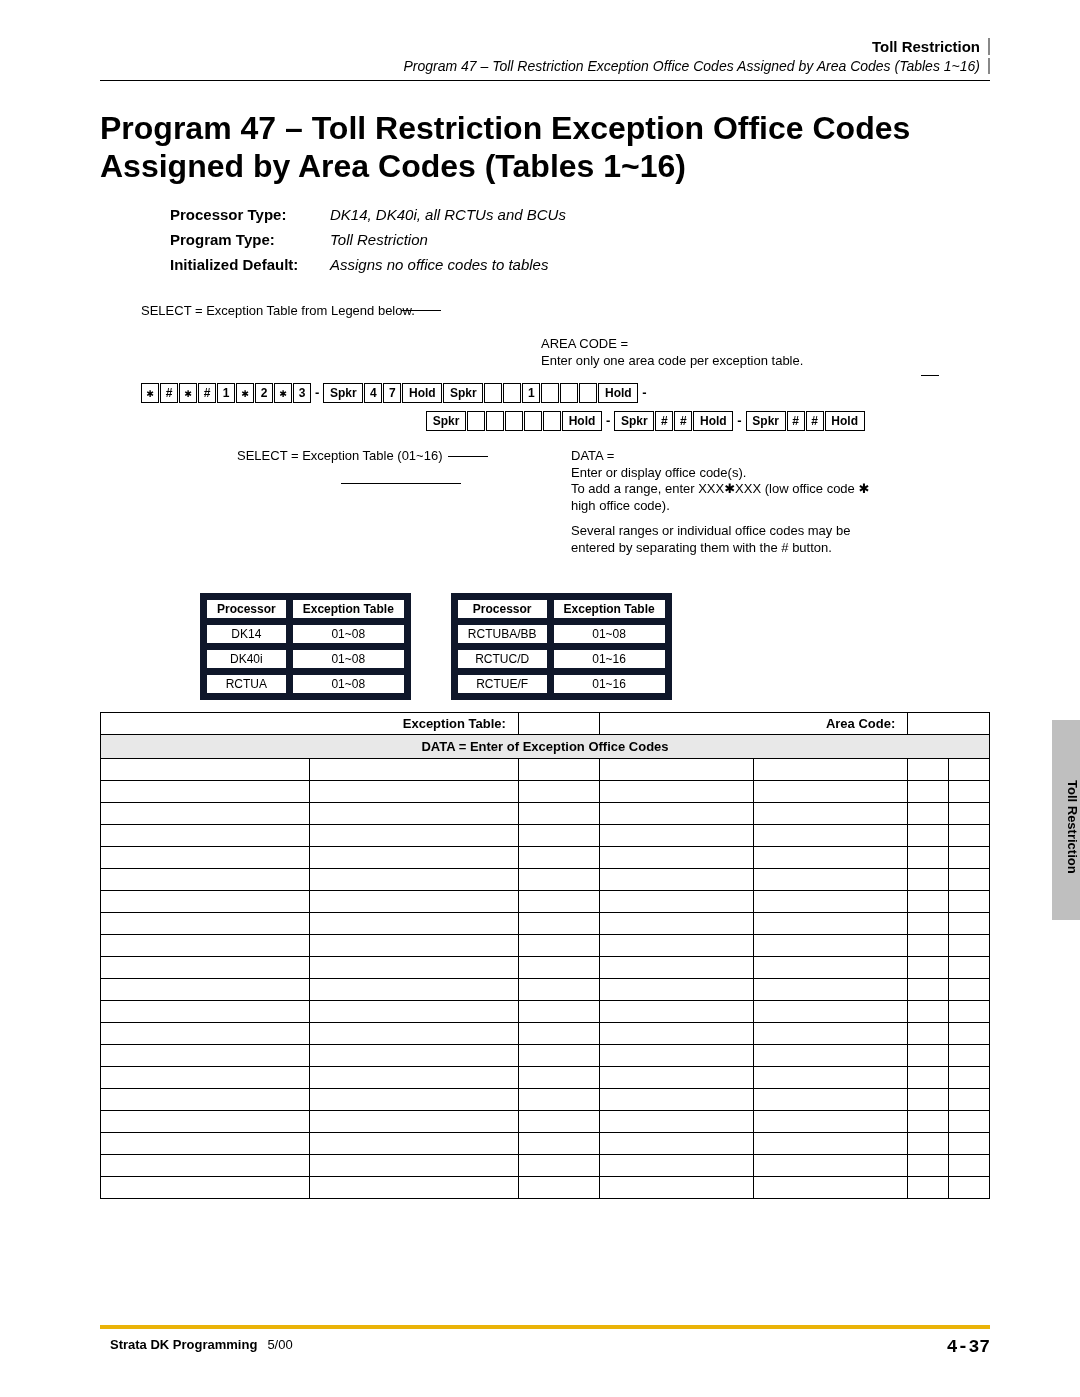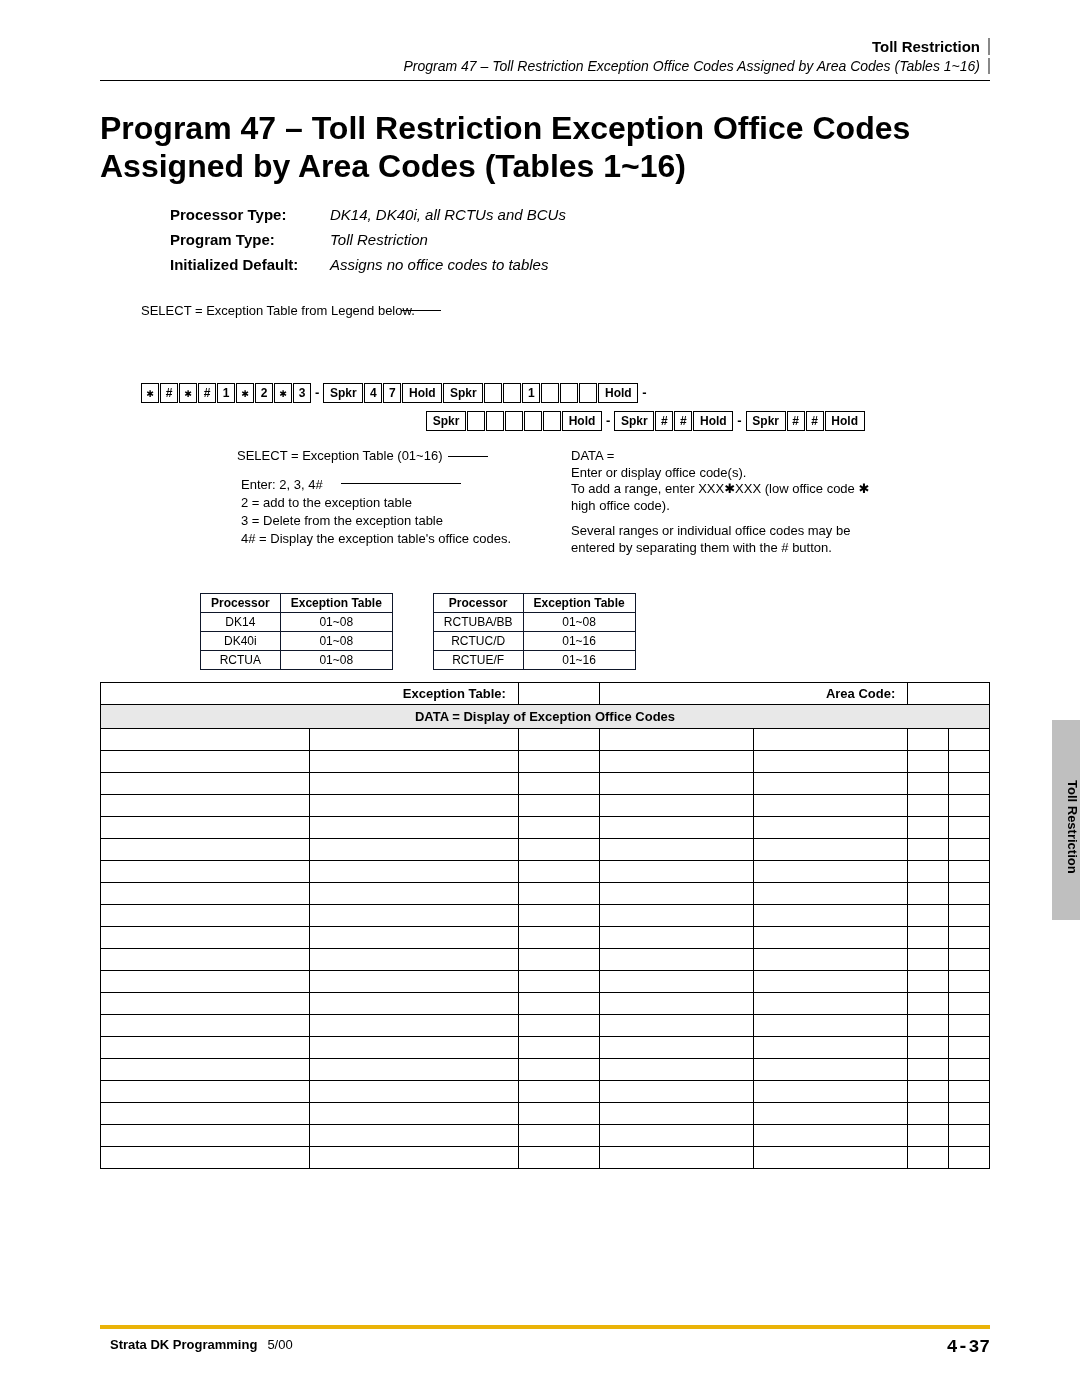--- a/index.html
+++ b/index.html
@@ -25,21 +25,21 @@
 .kb-empty { border: 1.5px solid #000; padding: 2px 3px; min-width: 18px; height: 20px; display: inline-block; }
 .dash { padding: 0 3px; font-weight: bold; }
 .note-select { position: absolute; left: 96px; top: 145px; }
 .note-enter { position: absolute; left: 100px; top: 173px; line-height: 1.4; }
 .note-data { position: absolute; left: 430px; top: 145px; line-height: 1.3; }
 .note-range { position: absolute; left: 430px; top: 178px; line-height: 1.3; }
 .note-sep { position: absolute; left: 430px; top: 220px; line-height: 1.3; }
 .hline { position: absolute; border-top: 1px solid #000; height: 1px; }
 .proc-tables { margin-left: 100px; display: flex; gap: 40px; margin-bottom: 12px; }
 .proc-tbl { border-collapse: collapse; font-size: 12px; }
-.proc-tbl th, .proc-tbl td { border: 1px solid #0f172a; padding: 2px 10px; text-align: center; }
+.proc-tbl th, .proc-tbl td { border: 7px solid #0f172a; padding: 2px 10px; text-align: center; }
 .proc-tbl th { font-weight: bold; }
 .main-tbl { width: 100%; border-collapse: collapse; font-size: 13px; margin-top: 4px; }
 .main-tbl th, .main-tbl td { border: 1px solid #000; height: 22px; }
 .main-tbl .hdr-row td { font-weight: bold; padding: 3px 12px; }
 .main-tbl .grey { background: #e8e8e8; text-align: center; font-weight: bold; padding: 4px; }
 .side-tab { position: absolute; right: 0; top: 720px; width: 28px; height: 200px; background: #bfbfbf; writing-mode: vertical-rl; text-orientation: mixed; font-weight: bold; font-size: 13px; text-align: center; padding-top: 14px; }
 .footer { position: absolute; bottom: 40px; left: 100px; right: 90px; border-top: 4px solid #eab308; padding-top: 8px; display: flex; justify-content: space-between; font-size: 13px; }
 .footer-left { font-weight: bold; }
 .footer-left span { font-weight: normal; margin-left: 10px; }
 .footer-right { font-weight: bold; font-size: 18px; font-family: Liberation Mono, monospace; }
@@ -61,20 +61,25 @@
     <div class="meta-row"><span class="meta-lbl">Processor Type:</span><span class="meta-val">DK14, DK40i, all RCTUs and BCUs</span></div>
     <div class="meta-row"><span class="meta-lbl">Program Type:</span><span class="meta-val">Toll Restriction</span></div>
     <div class="meta-row"><span class="meta-lbl">Initialized Default:</span><span class="meta-val">Assigns no office codes to tables</span></div>
   </div>
 
   <div class="diagram">
     <div class="note-left">
       <div>SELECT = Exception Table from Legend below.</div>
     </div>
     <div class="hline" style="left:260px; top:7px; width:40px;"></div>
+    <div class="note-areacode">
+      <span class="hline" style="left:380px; top:39px; width:18px;"></span>
+      <div>AREA CODE =</div>
+      <div>Enter only one area code per exception table.</div>
+    </div>
 
     <div class="kb-row kb-row1">
       <span class="kb star">✱</span>
       <span class="kb">#</span>
       <span class="kb star">✱</span>
       <span class="kb">#</span>
       <span class="kb">1</span>
       <span class="kb star">✱</span>
       <span class="kb">2</span>
       <span class="kb star">✱</span>
@@ -109,26 +114,20 @@
       <span class="kb">#</span>
       <span class="kb kb-wide">Hold</span>
       <span class="dash">-</span>
       <span class="kb kb-wide">Spkr</span>
       <span class="kb">#</span>
       <span class="kb">#</span>
       <span class="kb kb-wide">Hold</span>
     </div>
 
     <div class="note-select"><span>SELECT = Exception Table (01~16)</span><span class="hline" style="position:relative; display:inline-block; width:40px; vertical-align:middle; margin-left:6px;"></span></div>
-    <div class="note-enter">
-      <div>Enter: 2, 3, 4#</div>
-      <div>2 =   add to the exception table</div>
-      <div>3 =   Delete from the exception table</div>
-      <div>4# =  Display the exception table's office codes.</div>
-    </div>
     <div class="hline" style="left:200px; top:180px; width:120px;"></div>
     <div class="note-data">
       <div>DATA =</div>
       <div>Enter or display office code(s).</div>
     </div>
     <div class="note-range" style="width:300px;">To add a range, enter XXX✱XXX (low office code ✱ high office code).</div>
     <div class="note-sep" style="width:320px;">Several ranges or individual office codes may be entered by separating them with the # button.</div>
   </div>
 
   <div class="proc-tables">
@@ -176,21 +175,21 @@
 
   <table class="main-tbl">
     <tbody>
         <tr class="hdr-row">
       <td colspan="2" style="text-align:right;">Exception Table:</td>
       <td></td>
       <td colspan="2" style="text-align:right;">Area Code:</td>
       <td colspan="2"></td>
     </tr>
     <tr>
-          <td colspan="7" class="grey">DATA = Display of Exception Office Codes</td>
+          <td colspan="7" class="grey">DATA = Enter of Exception Office Codes</td>
         </tr>
     </tbody>
       <tbody id="blank-rows">
         <tr>
           <td></td>
           <td></td>
           <td></td>
           <td></td>
           <td></td>
           <td></td>

